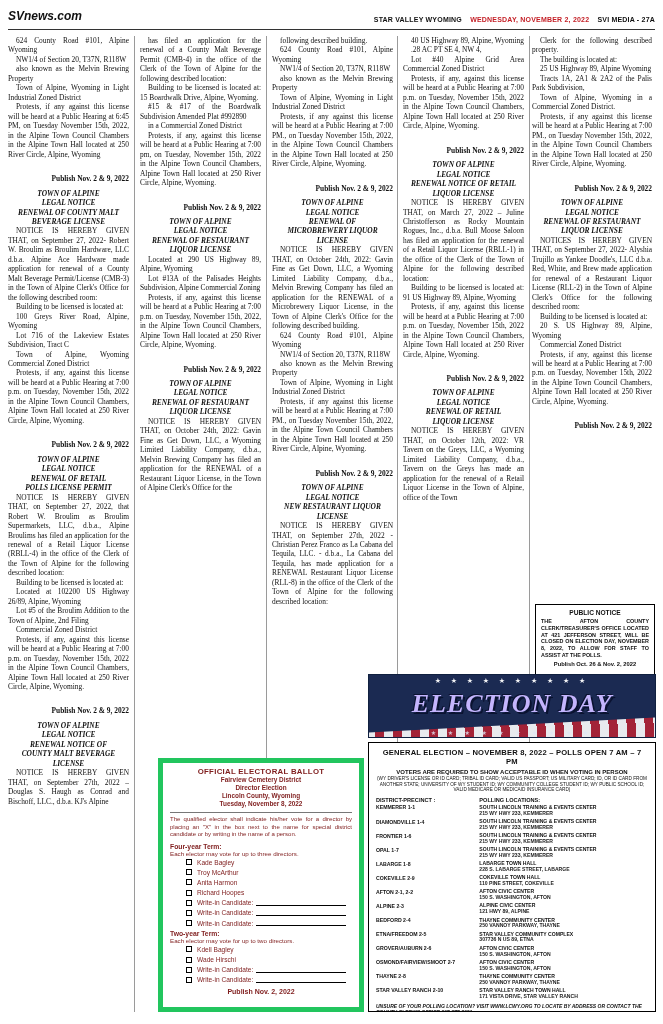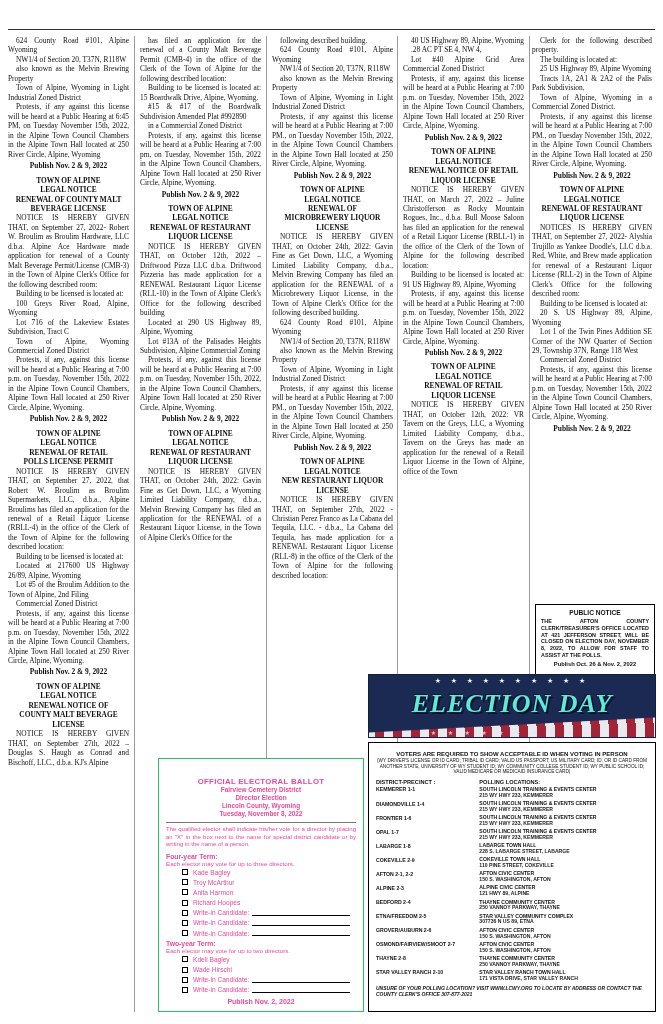--- a/index.html
+++ b/index.html
@@ -12,45 +12,45 @@
   .site { font-family:"Liberation Sans", sans-serif; font-weight:bold; font-style:italic; font-size:12px; color:#111; }
   .dateline { font-family:"Liberation Sans", sans-serif; font-size:7px; font-weight:bold; color:#111; letter-spacing:.2px; }
   .dateline span { margin-left:6px; }
   .dateline .red { color:#c41f26; }
   .masthead-rule { position:absolute; top:29px; left:8px; right:8px; border-top:1.2px solid #333; }
 
   
   .col { position:absolute; top:36px; font-size:7.4px; line-height:1.28; text-align:justify; overflow:hidden; color:#111; }
   .col p { text-indent:8px; margin:0; }
   .notice { margin-bottom:4px; }
-  .notice-heading { text-align:center; font-weight:bold; }
+  .notice-heading { text-align:center; font-weight:bold;font-style:italic; }
   .notice .notice-heading:first-child { margin-top:5px; }
-  .publish { text-align:center; font-weight:bold; margin:2px 0 2px; }
+  .publish { text-align:right; font-weight:bold; margin:15px 0 2px; }
   .vsep { position:absolute; top:36px; width:1px; background:#9a9a9a; }
 
   
-  .ballot { position:absolute; left:158px; top:758px; width:206px; height:254px; background:#fff; border:1px solid #22c55e; padding:18px 7px; font-family:"Liberation Sans", sans-serif; color:#ec4899; overflow:hidden; }
+  .ballot { position:absolute; left:158px; top:758px; width:206px; height:254px; background:#fff; border:5px solid #22c55e; padding:4px 7px; font-family:"Liberation Sans", sans-serif; color:#7f1d1d; overflow:hidden; }
   .ballot-title { text-align:center; font-weight:bold; font-size:7.8px; letter-spacing:.3px; }
   .ballot-sub { text-align:center; font-weight:bold; font-size:6.4px; line-height:1.25; }
   .ballot-divider { border-top:1px solid #777; margin:4px 0 3px; }
   .ballot-instructions { font-size:6px; line-height:1.25; text-align:justify; margin-bottom:4px; }
   .term-label { font-weight:bold; font-size:6.8px; margin-top:3px; }
   .term-note { font-size:6.2px; margin-bottom:2px; }
   .b-row { display:flex; align-items:center; padding-left:16px; margin-bottom:3.2px; }
   .b-box { width:6px; height:6px; border:1px solid #000; flex:0 0 auto; margin-right:5px; background:#fff; }
   .b-name { font-size:6.6px; white-space:nowrap; }
   .b-line { flex:1 1 auto; border-bottom:1px solid #000; height:6px; margin-left:3px; margin-right:6px; }
   .ballot-publish { text-align:center; font-weight:bold; font-size:7px; margin-top:5px; }
 
   
   .banner { position:absolute; left:368px; top:674px; width:288px; height:64px; background:#1b2a52; overflow:hidden; border:1px solid #10203f; }
   .banner .stars-top { position:absolute; top:2px; left:0; right:0; text-align:center; color:#fff; font-size:7px; letter-spacing:4px; opacity:.95; }
   .banner .stars-bottom { position:absolute; bottom:1px; left:0; right:0; text-align:center; color:#dfe6f5; font-size:6px; letter-spacing:5px; opacity:.8; }
   .banner .stripes { position:absolute; bottom:-10px; left:-12px; right:-12px; height:22px; transform:rotate(-3deg); background:repeating-linear-gradient(90deg, #b22234 0 9px, #ffffff 9px 18px); opacity:.9; }
-  .banner .banner-title { position:absolute; top:14px; width:100%; text-align:center; color:#5eead4; font-family:"Liberation Serif", serif; font-style:italic; font-weight:bold; font-size:26px; letter-spacing:1px; text-shadow:2px 2px 0 #0a1230, -1px -1px 0 #0a1230; }
+  .banner .banner-title { position:absolute; top:14px; width:100%; text-align:center; color:#c4b5fd; font-family:"Liberation Serif", serif; font-style:italic; font-weight:bold; font-size:26px; letter-spacing:1px; text-shadow:2px 2px 0 #0a1230, -1px -1px 0 #0a1230; }
 
   
   .ge { position:absolute; left:368px; top:742px; width:288px; height:270px; background:#fff; border:1px solid #000; padding:5px 7px; font-family:"Liberation Sans", sans-serif; color:#111; overflow:hidden; }
   .ge-title { text-align:center; font-weight:bold; font-size:7.6px; letter-spacing:.2px; }
   .ge-id-title { text-align:center; font-weight:bold; font-size:6px; margin-top:3px; }
   .ge-id-body { text-align:center; font-size:4.7px; line-height:1.2; margin-top:1px; }
   .ge-head { display:flex; font-weight:bold; font-size:5.6px; margin-top:4px; margin-bottom:2px; }
   .ge-head .h-district { width:38%; }
   .ge-head .h-location { width:62%; }
   .ge-row { display:flex; margin-bottom:2.4px; }
@@ -64,20 +64,28 @@
   .pn { position:absolute; left:535px; top:604px; width:120px; height:76px; background:#fff; border:1px solid #000; padding:4px 5px; font-family:"Liberation Sans", sans-serif; color:#111; overflow:hidden; }
   .pn-title { text-align:center; font-weight:bold; font-size:6.6px; }
   .pn-body { font-weight:bold; font-size:5.4px; line-height:1.25; text-align:justify; margin-top:2px; }
   .pn-publish { font-weight:bold; font-size:5.8px; text-align:center; margin-top:2px; }
 </style>
 </head>
 <body>
 
 <div class="page">
 
+  <div class="masthead">
+    <div class="site">SVnews.com</div>
+    <div class="dateline">
+      <span>STAR VALLEY WYOMING</span>
+      <span class="red">WEDNESDAY, NOVEMBER 2, 2022</span>
+      <span>SVI MEDIA - 27A</span>
+    </div>
+  </div>
   <div class="masthead-rule"></div>
 
   <div id="col-0" class="col" style="left:8px;   width:121px; height:976px;">
       <div class="notice">
         <p class="notice-par">624 County Road #101, Alpine Wyoming</p>
         <p class="notice-par">NW1/4 of Section 20, T37N, R118W</p>
         <p class="notice-par">also known as the Melvin Brewing Property</p>
         <p class="notice-par">Town of Alpine, Wyoming in Light Industrial Zoned District</p>
         <p class="notice-par">Protests, if any against this license will be heard at a Public Hearing at 6:45 PM, on Tuesday November 15th, 2022, in the Alpine Town Council Chambers in the Alpine Town Hall located at 250 River Circle, Alpine, Wyoming</p>
         <div class="publish">Publish Nov. 2 &amp; 9, 2022</div>
@@ -95,21 +103,21 @@
         <p class="notice-par">Protests, if any, against this license will be heard at a Public Hearing at 7:00 p.m. on Tuesday, November 15th, 2022 in the Alpine Town Council Chambers, Alpine Town Hall located at 250 River Circle, Alpine, Wyoming.</p>
         <div class="publish">Publish Nov. 2 &amp; 9, 2022</div>
       </div>
       <div class="notice">
         <div class="notice-heading">TOWN OF ALPINE</div>
         <div class="notice-heading">LEGAL NOTICE</div>
         <div class="notice-heading">RENEWAL OF RETAIL</div>
         <div class="notice-heading">POLLS LICENSE PERMIT</div>
         <p class="notice-par">NOTICE IS HEREBY GIVEN THAT, on September 27, 2022, that Robert W. Broulim as Broulim Supermarkets, LLC, d.b.a., Alpine Broulims has filed an application for the renewal of a Retail Liquor License (RBLL-4) in the office of the Clerk of the Town of Alpine for the following described location:</p>
         <p class="notice-par">Building to be licensed is located at:</p>
-        <p class="notice-par">Located at 217600 US Highway 26/89, Alpine, Wyoming</p>
+        <p class="notice-par">Located at 102200 US Highway 26/89, Alpine, Wyoming</p>
         <p class="notice-par">Lot #5 of the Broulim Addition to the Town of Alpine, 2nd Filing</p>
         <p class="notice-par">Commercial Zoned District</p>
         <p class="notice-par">Protests, if any, against this license will be heard at a Public Hearing at 7:00 p.m. on Tuesday, November 15th, 2022 in the Alpine Town Council Chambers, Alpine Town Hall located at 250 River Circle, Alpine, Wyoming.</p>
         <div class="publish">Publish Nov. 2 &amp; 9, 2022</div>
       </div>
       <div class="notice">
         <div class="notice-heading">TOWN OF ALPINE</div>
         <div class="notice-heading">LEGAL NOTICE</div>
         <div class="notice-heading">RENEWAL NOTICE OF</div>
         <div class="notice-heading">COUNTY MALT BEVERAGE</div>
@@ -124,21 +132,20 @@
         <p class="notice-par">#15 &amp; #17 of the Boardwalk Subdivision Amended Plat #992890</p>
         <p class="notice-par">in a Commercial Zoned District</p>
         <p class="notice-par">Protests, if any, against this license will be heard at a Public Hearing at 7:00 pm, on Tuesday, November 15th, 2022 in the Alpine Town Council Chambers, Alpine Town Hall located at 250 River Circle, Alpine, Wyoming.</p>
         <div class="publish">Publish Nov. 2 &amp; 9, 2022</div>
       </div>
       <div class="notice">
         <div class="notice-heading">TOWN OF ALPINE</div>
         <div class="notice-heading">LEGAL NOTICE</div>
         <div class="notice-heading">RENEWAL OF RESTAURANT</div>
         <div class="notice-heading">LIQUOR LICENSE</div>
-        <p class="notice-par">NOTICE IS HEREBY GIVEN THAT, on October 12th, 2022 –Driftwood Pizza LLC d.b.a. Driftwood Pizzeria has made application for a RENEWAL Restaurant Liquor License (RLL-10) in the Town of Alpine Clerk's Office for the following described building</p>
         <p class="notice-par">Located at 290 US Highway 89, Alpine, Wyoming</p>
         <p class="notice-par">Lot #13A of the Palisades Heights Subdivision, Alpine Commercial Zoning</p>
         <p class="notice-par">Protests, if any, against this license will be heard at a Public Hearing at 7:00 p.m. on Tuesday, November 15th, 2022, in the Alpine Town Council Chambers, Alpine Town Hall located at 250 River Circle, Alpine, Wyoming.</p>
         <div class="publish">Publish Nov. 2 &amp; 9, 2022</div>
       </div>
       <div class="notice">
         <div class="notice-heading">TOWN OF ALPINE</div>
         <div class="notice-heading">LEGAL NOTICE</div>
         <div class="notice-heading">RENEWAL OF RESTAURANT</div>
         <div class="notice-heading">LIQUOR LICENSE</div>
@@ -214,21 +221,20 @@
         <div class="publish">Publish Nov. 2 &amp; 9, 2022</div>
       </div>
       <div class="notice">
         <div class="notice-heading">TOWN OF ALPINE</div>
         <div class="notice-heading">LEGAL NOTICE</div>
         <div class="notice-heading">RENEWAL OF RESTAURANT</div>
         <div class="notice-heading">LIQUOR LICENSE</div>
         <p class="notice-par">NOTICES IS HEREBY GIVEN THAT, on September 27, 2022- Alyshia Trujillo as Yankee Doodle's, LLC d.b.a. Red, White, and Brew made application for renewal of a Restaurant Liquor License (RLL-2) in the Town of Alpine Clerk's Office for the following described room:</p>
         <p class="notice-par">Building to be licensed is located at:</p>
         <p class="notice-par">20 S. US Highway 89, Alpine, Wyoming</p>
-        <p class="notice-par">Lot 1 of the Twin Pines Addition SE Corner of the NW Quarter of Section 29, Township 37N, Range 118 West</p>
         <p class="notice-par">Commercial Zoned District</p>
         <p class="notice-par">Protests, if any, against this license will be heard at a Public Hearing at 7:00 p.m. on Tuesday, November 15th, 2022 in the Alpine Town Council Chambers, Alpine Town Hall located at 250 River Circle, Alpine, Wyoming.</p>
         <div class="publish">Publish Nov. 2 &amp; 9, 2022</div>
       </div>
     </div>
 
   <div class="vsep" style="left:134px; height:976px;"></div>
   <div class="vsep" style="left:266px; height:976px;"></div>
   <div class="vsep" style="left:397px; height:976px;"></div>
   <div class="vsep" style="left:529px; height:976px;"></div>
@@ -308,20 +314,21 @@
   </div>
 
   <div class="banner">
     <div class="stars-top">★ ★ ★ ★ ★ ★ ★ ★ ★ ★</div>
     <div class="stripes"></div>
     <div class="stars-bottom">★ ★ ★ ★ ★ ★ ★ ★ ★ ★</div>
     <div class="banner-title">ELECTION DAY</div>
   </div>
 
   <div class="ge">
+    <div class="ge-title">GENERAL ELECTION – NOVEMBER 8, 2022 – POLLS OPEN 7 AM – 7 PM</div>
     <div class="ge-id-title">VOTERS ARE REQUIRED TO SHOW ACCEPTABLE ID WHEN VOTING IN PERSON</div>
     <div class="ge-id-body">(WY DRIVER'S LICENSE OR ID CARD; TRIBAL ID CARD; VALID US PASSPORT; US MILITARY CARD; ID, OR ID CARD FROM ANOTHER STATE; UNIVERSITY OF WY STUDENT ID; WY COMMUNITY COLLEGE STUDENT ID; WY PUBLIC SCHOOL ID; VALID MEDICARE OR MEDICAID INSURANCE CARD)</div>
     <div class="ge-head">
       <div class="h-district">DISTRICT-PRECINCT :</div>
       <div class="h-location">POLLING LOCATIONS:</div>
     </div>
     <div id="polling-rows">
         <div class="ge-row">
           <div class="ge-district">KEMMERER 1-1</div>
           <div class="ge-loc">

